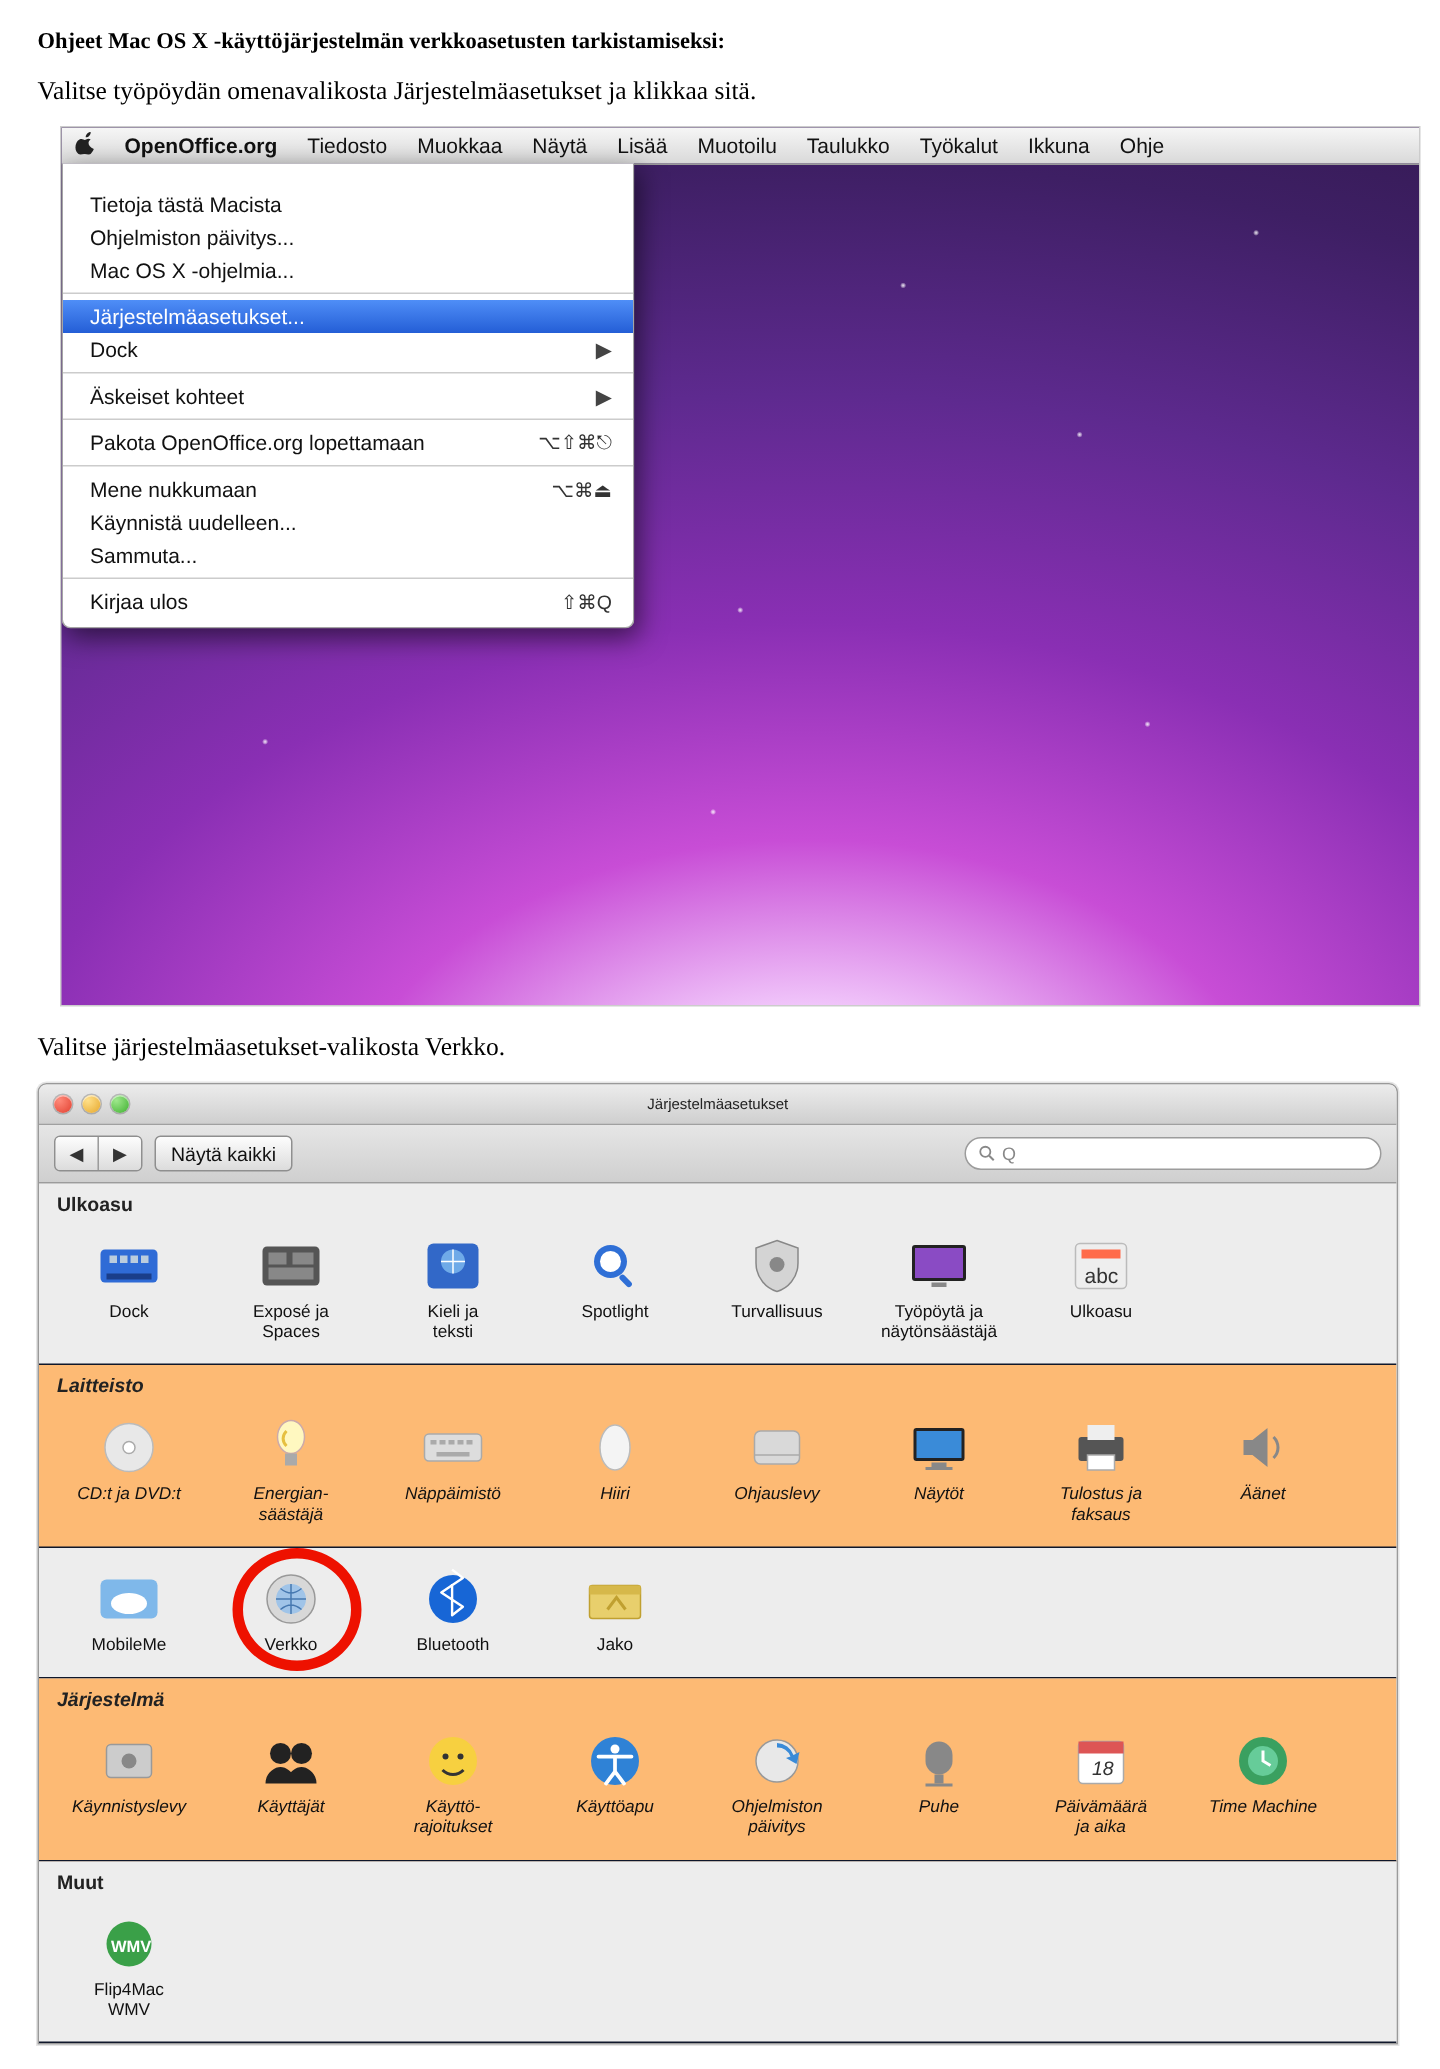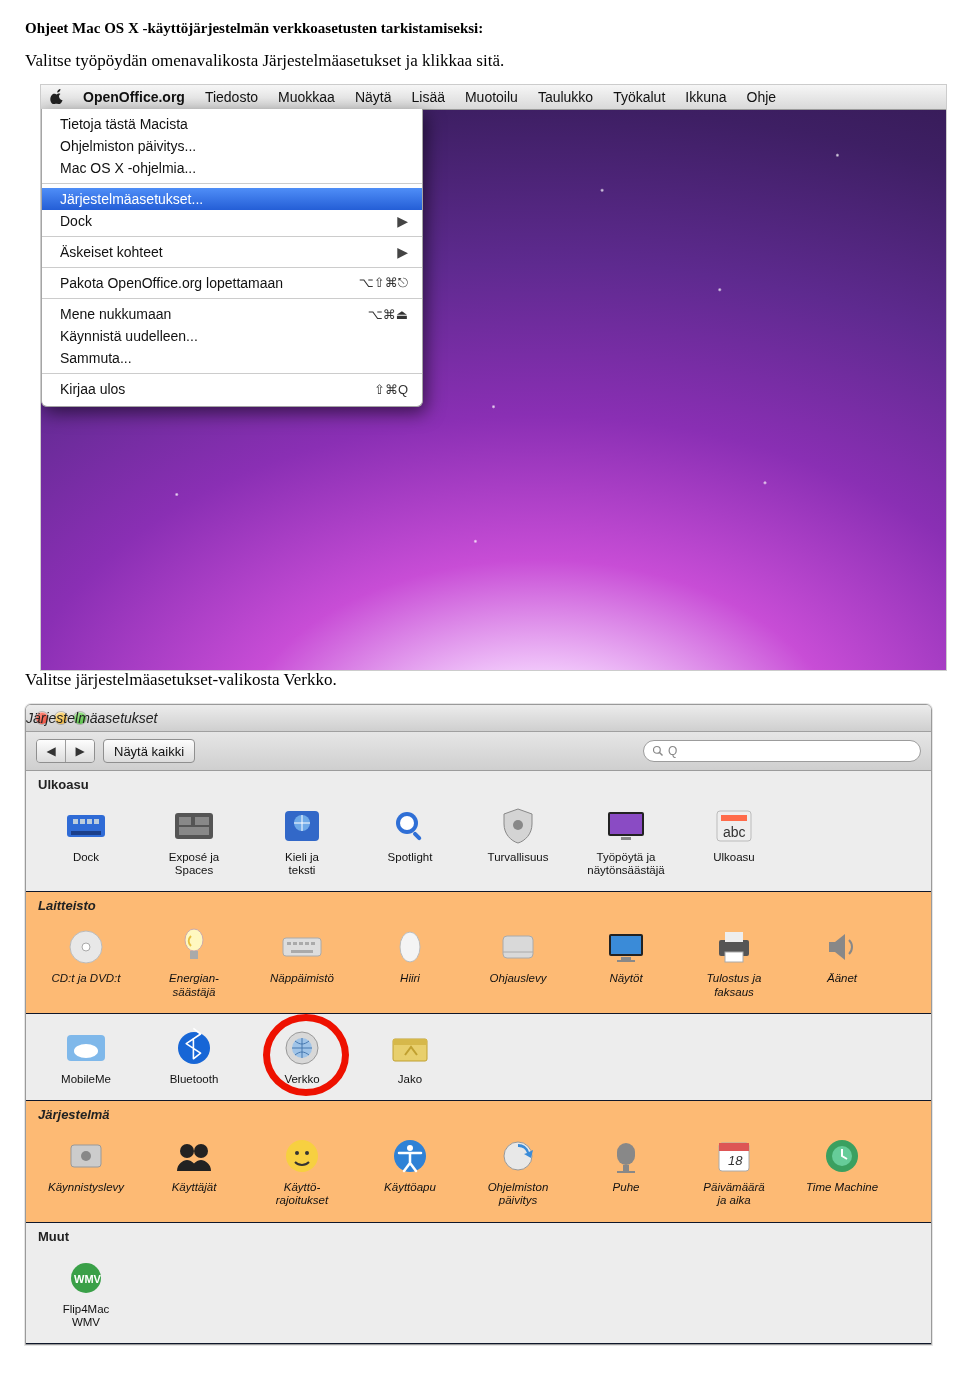--- a/index.html
+++ b/index.html
@@ -71,21 +71,21 @@
     top: 24px;
     left: 0;
     width: 380px;
     background: #fff;
     border: 1px solid #a5a5a5;
     border-top: none;
     border-radius: 0 0 6px 6px;
     box-shadow: 3px 6px 18px rgba(0,0,0,.55);
     font-family: "Lucida Grande","Helvetica Neue",Arial,sans-serif;
     font-size: 14px;
-    padding: 4px 0 6px 0;
+    padding: 16px 0 6px 0;
   }
   .dropdown .dd-item {
     padding: 3px 14px 3px 18px;
     display: flex;
     justify-content: space-between;
     align-items: center;
     color: #111;
   }
   .dropdown .dd-item.highlight {
     background: linear-gradient(#4f8ef7, #245ed6);
@@ -113,21 +113,21 @@
     display: flex;
     align-items: center;
     position: relative;
   }
   .traffic { display:flex; gap:7px; padding-left:10px; }
   .tl { width:12px; height:12px; border-radius:50%; box-shadow: inset 0 1px 0 rgba(255,255,255,.5), 0 0 0 1px rgba(0,0,0,.2); }
   .tl.red{background:radial-gradient(circle at 30% 30%,#ff8a7a,#e24030);}
   .tl.yel{background:radial-gradient(circle at 30% 30%,#ffe08a,#e6a72c);}
   .tl.grn{background:radial-gradient(circle at 30% 30%,#9fe88c,#3fb030);}
   .prefs-titlebar .wtitle {
-    position:absolute; left:0; right:0; text-align:left; font-size:14px; color:#222;font-style:italic;
+    position:absolute; left:0; right:0; text-align:center; font-size:10px; color:#222;
   }
 
   .prefs-toolbar {
     height: 38px;
     background: linear-gradient(#e6e6e6, #cfcfcf);
     border-bottom: 1px solid #9c9c9c;
     display:flex; align-items:center; padding:0 10px; gap:8px;
     position: relative;
   }
   .navseg {
@@ -246,21 +246,21 @@
         <span>Sammuta...</span>
       </div>
       <div class="dd-sep"></div>
       <div class="dd-item">
         <span>Kirjaa ulos</span>
         <span class="shortcut">⇧⌘Q</span>
       </div>
     </div>
 </div>
 
-<p class="instruction" style="">Valitse järjestelmäasetukset-valikosta Verkko.</p>
+<p class="instruction" style="margin-top:18px;">Valitse järjestelmäasetukset-valikosta Verkko.</p>
 
 <div class="prefs-window">
   <div class="prefs-titlebar">
     <div class="traffic">
       <div class="tl red"></div>
       <div class="tl yel"></div>
       <div class="tl grn"></div>
     </div>
     <div class="wtitle">Järjestelmäasetukset</div>
   </div>
@@ -456,36 +456,36 @@
               <svg width="46" height="42" viewBox="0 0 46 42">
                 <rect x="4" y="8" width="38" height="26" rx="4" fill="#7fb8ea"></rect>
                 <ellipse cx="23" cy="24" rx="12" ry="7" fill="#fff"></ellipse>
               </svg>
             </div>
             <div class="lbl">MobileMe</div>
           </div>
           <div class="pref-item">
             <div class="ic">
               <svg width="46" height="42" viewBox="0 0 46 42">
-                <circle cx="23" cy="21" r="16" fill="#1766d6"></circle>
-                <path d="M23 8v26l9-7-18-12 18-12-9-7" stroke="#fff" stroke-width="2" fill="none" stroke-linejoin="round" transform="translate(0 3) scale(.8) translate(5 2)"></path>
-              </svg>
-            </div>
-            <div class="lbl">Bluetooth</div>
-          </div>
-          <div class="pref-item">
-            <div class="ic">
-              <svg width="46" height="42" viewBox="0 0 46 42">
                 <circle cx="23" cy="21" r="16" fill="#d8d8d8" stroke="#999"></circle>
                 <circle cx="23" cy="21" r="10" fill="#a0c4e8"></circle>
                 <path d="M13 21h20M23 11v20M16 14c5 4 9 4 14 0M16 28c5-4 9-4 14 0" stroke="#4678b0" stroke-width="1" fill="none"></path>
               </svg>
               <div class="circle-mark"></div>
             </div>
             <div class="lbl">Verkko</div>
+          </div>
+          <div class="pref-item">
+            <div class="ic">
+              <svg width="46" height="42" viewBox="0 0 46 42">
+                <circle cx="23" cy="21" r="16" fill="#1766d6"></circle>
+                <path d="M23 8v26l9-7-18-12 18-12-9-7" stroke="#fff" stroke-width="2" fill="none" stroke-linejoin="round" transform="translate(0 3) scale(.8) translate(5 2)"></path>
+              </svg>
+            </div>
+            <div class="lbl">Bluetooth</div>
           </div>
           <div class="pref-item">
             <div class="ic">
               <svg width="46" height="42" viewBox="0 0 46 42">
                 <rect x="6" y="12" width="34" height="22" rx="2" fill="#e8cf6c" stroke="#c0a030"></rect>
                 <rect x="6" y="12" width="34" height="6" fill="#d6b84a"></rect>
                 <path d="M18 28l6-8 6 8" stroke="#c0a030" fill="none" stroke-width="2"></path>
               </svg>
             </div>
             <div class="lbl">Jako</div>

